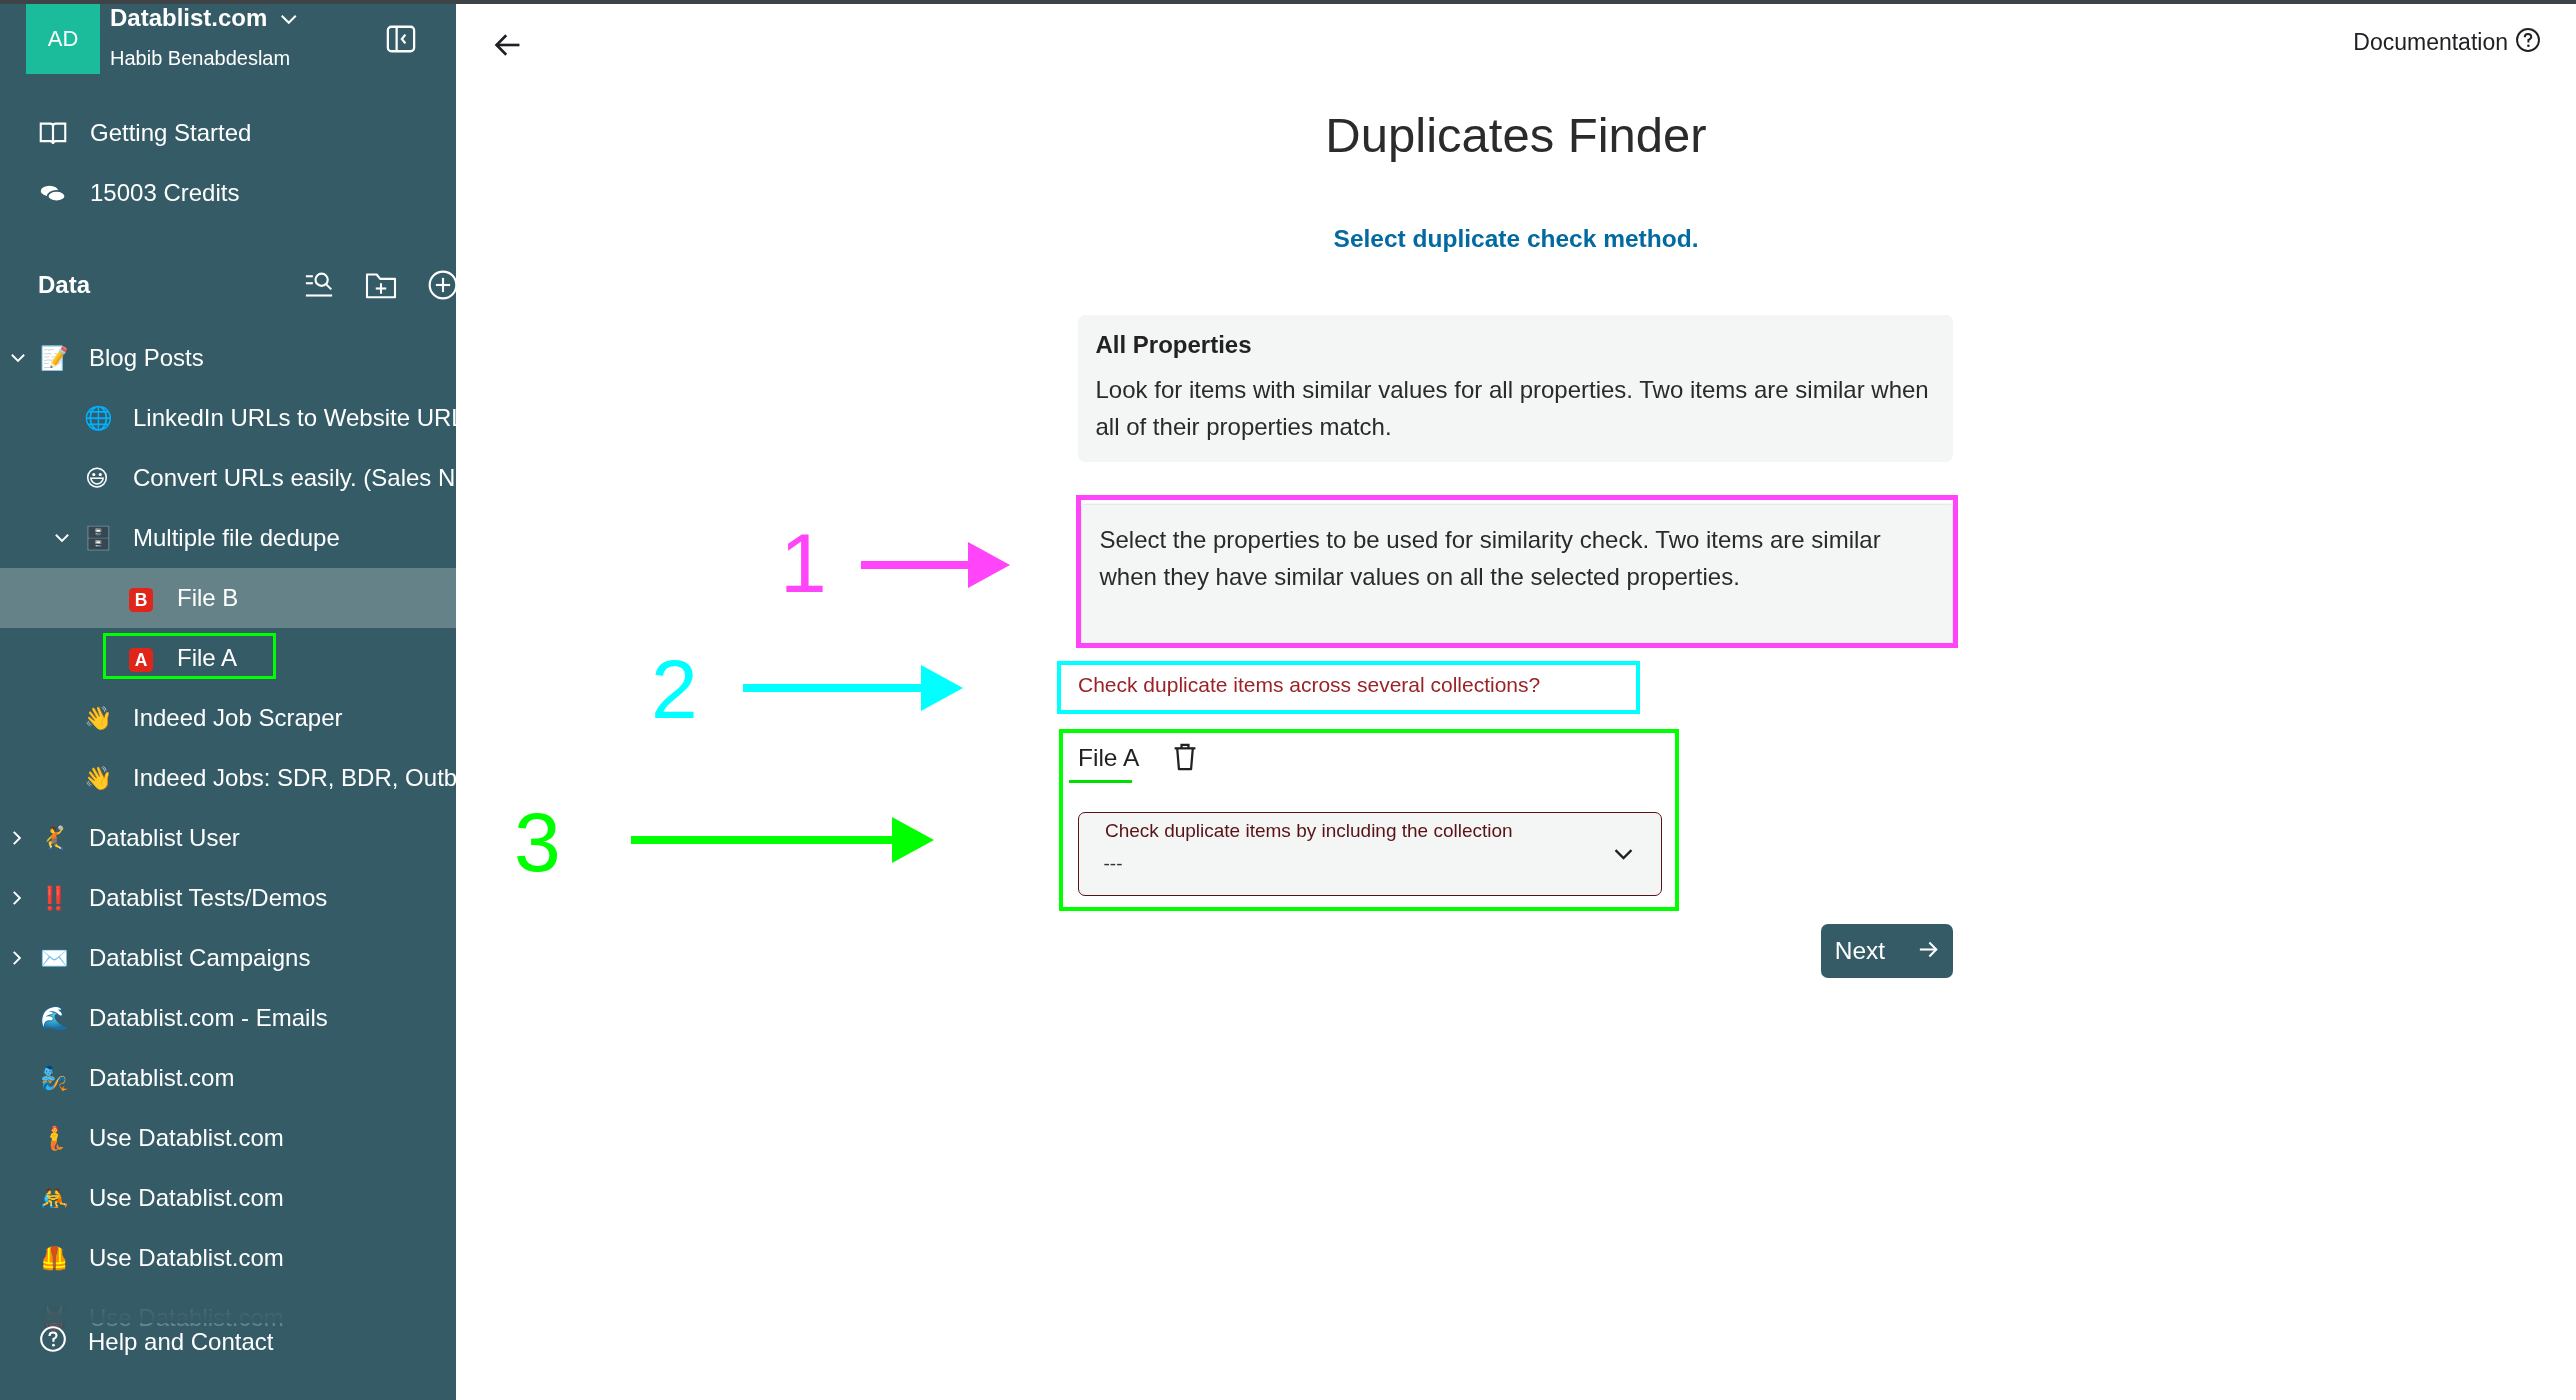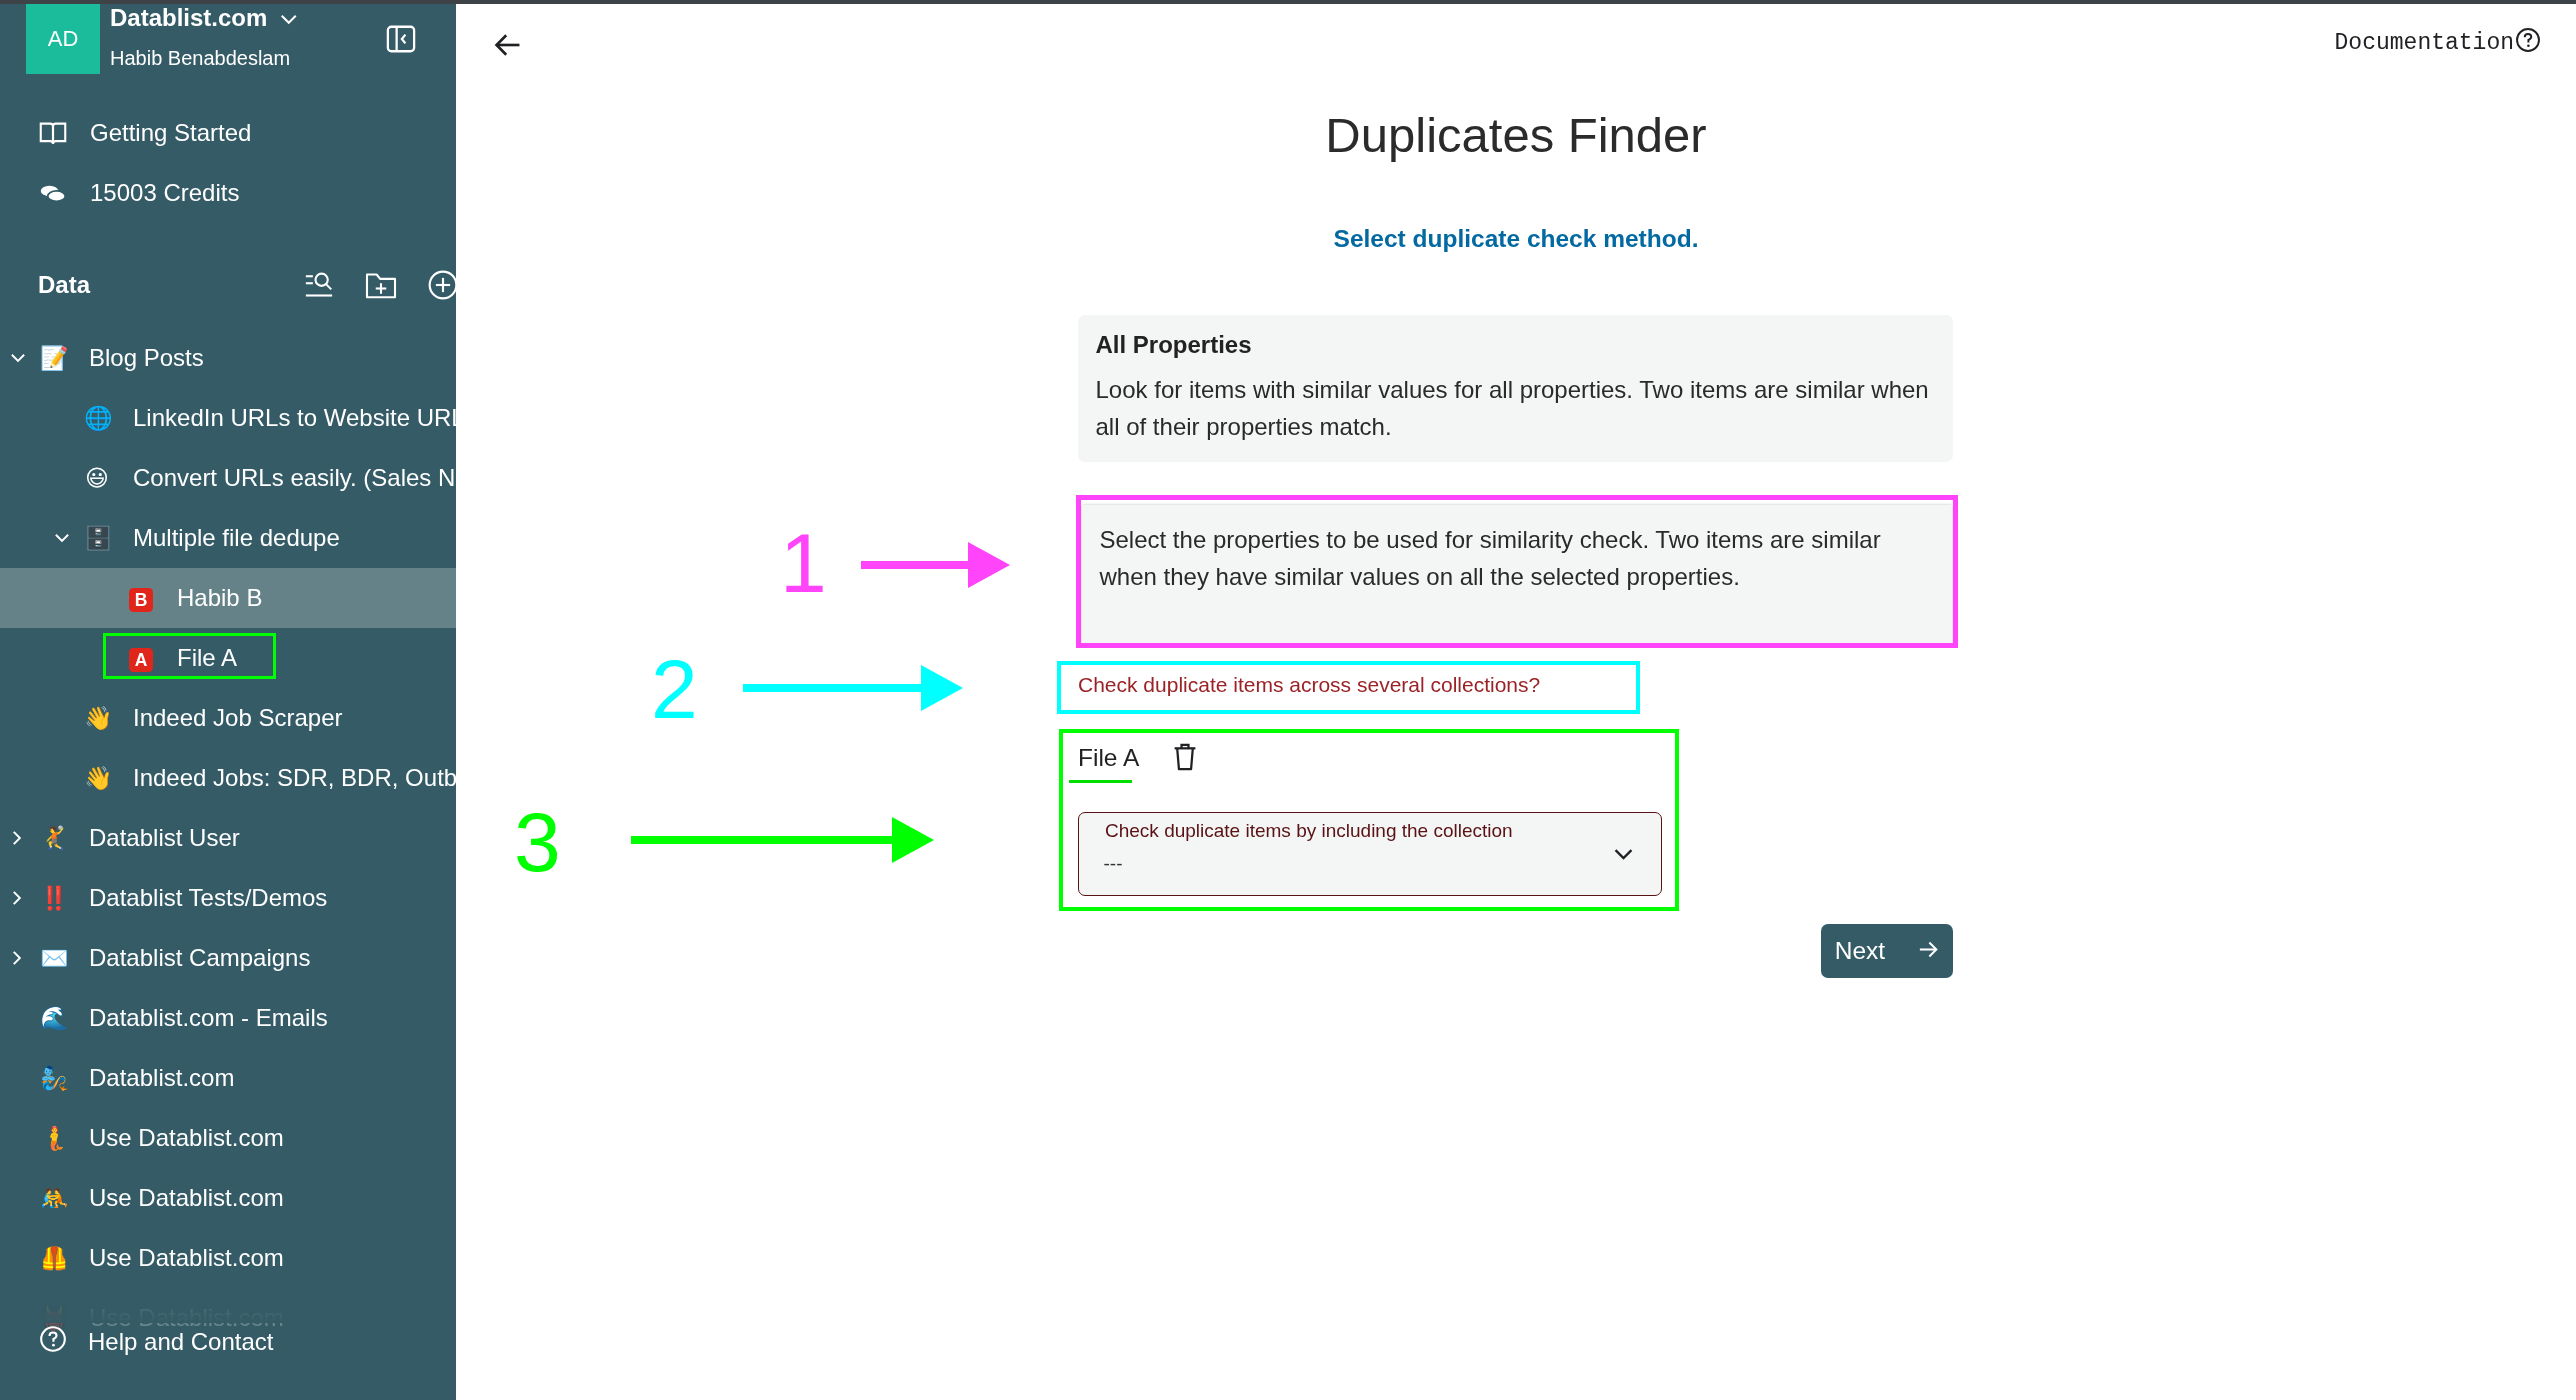--- a/index.html
+++ b/index.html
@@ -36,21 +36,21 @@
 
   .sidebar-fade { position: absolute; left: 0; top: 1288px; width: 456px; height: 35px; background: linear-gradient(to bottom, rgba(52,91,102,0), #345b66); }
   .help { position: absolute; left: 39px; top: 1320px; display: flex; align-items: center; gap: 21px; font-size: 24px; height: 44px; }
 
   
   .ann-green-small { position: absolute; left: 103px; top: 633px; width: 173px; height: 46px; border: 3.5px solid #00ff00; pointer-events: none; }
 
   
   .main { position: absolute; left: 456px; top: 3.5px; width: 2120px; height: 1397px; }
   .back-btn { position: absolute; left: 37px; top: 26px; width: 30px; height: 30px; }
-  .doc-link { position: absolute; right: 35px; top: 23px; display: flex; align-items: center; gap: 1px; font-size: 23px; color: #202124; font-family: Liberation Mono, monospace; }
+  .doc-link { position: absolute; right: 35px; top: 23px; display: flex; align-items: center; gap: 7px; font-size: 23px; color: #202124; }
   .page-title { position: absolute; left: 0; width: 2120px; top: 103px; text-align: center; font-size: 49px; font-weight: normal; color: #2b2b2b; }
   .subtitle { position: absolute; left: 0; width: 2120px; top: 221px; text-align: center; font-size: 24.5px; font-weight: bold; color: #0369a1; }
 
   .card { position: absolute; background: #f4f5f5; border-radius: 7px; padding: 16px 17.5px; }
   .card .ct { font-size: 24px; font-weight: bold; color: #222; margin-bottom: 12.3px; }
   .card .cd { font-size: 24px; line-height: 37px; color: #2a2a2a; }
   .card1 { left: 622px; top: 311px; width: 875px; height: 147px; }
   .card2 { left: 626px; top: 501px; width: 870px; height: 140px; border-radius: 0; box-shadow: 0 0 2.6px rgba(0,0,0,0.25); }
 
   .mag-box { position: absolute; left: 620px; top: 491px; width: 882px; height: 153px; border: 5.3px solid #ff44f9; }
@@ -169,21 +169,21 @@
       <span class="chev">
           <svg width="16" height="10.5" viewBox="0 0 18 12">
             <path d="M2 2 L9 9 L16 2" stroke="#fff" stroke-width="2.2" fill="none"></path>
           </svg>
         </span>
       <span class="emo">🗄️</span>
       <span class="txt">Multiple file dedupe</span>
     </div>
     <div class="tree-row lvl2 selected">
       <span class="emo"><span class="badge-letter">B</span></span>
-      <span class="txt">Habib B</span>
+      <span class="txt">File B</span>
     </div>
     <div class="tree-row lvl2">
       <span class="emo"><span class="badge-letter">A</span></span>
       <span class="txt">File A</span>
     </div>
     <div class="tree-row lvl1">
       <span class="emo">👋</span>
       <span class="txt">Indeed Job Scraper</span>
     </div>
     <div class="tree-row lvl1">

